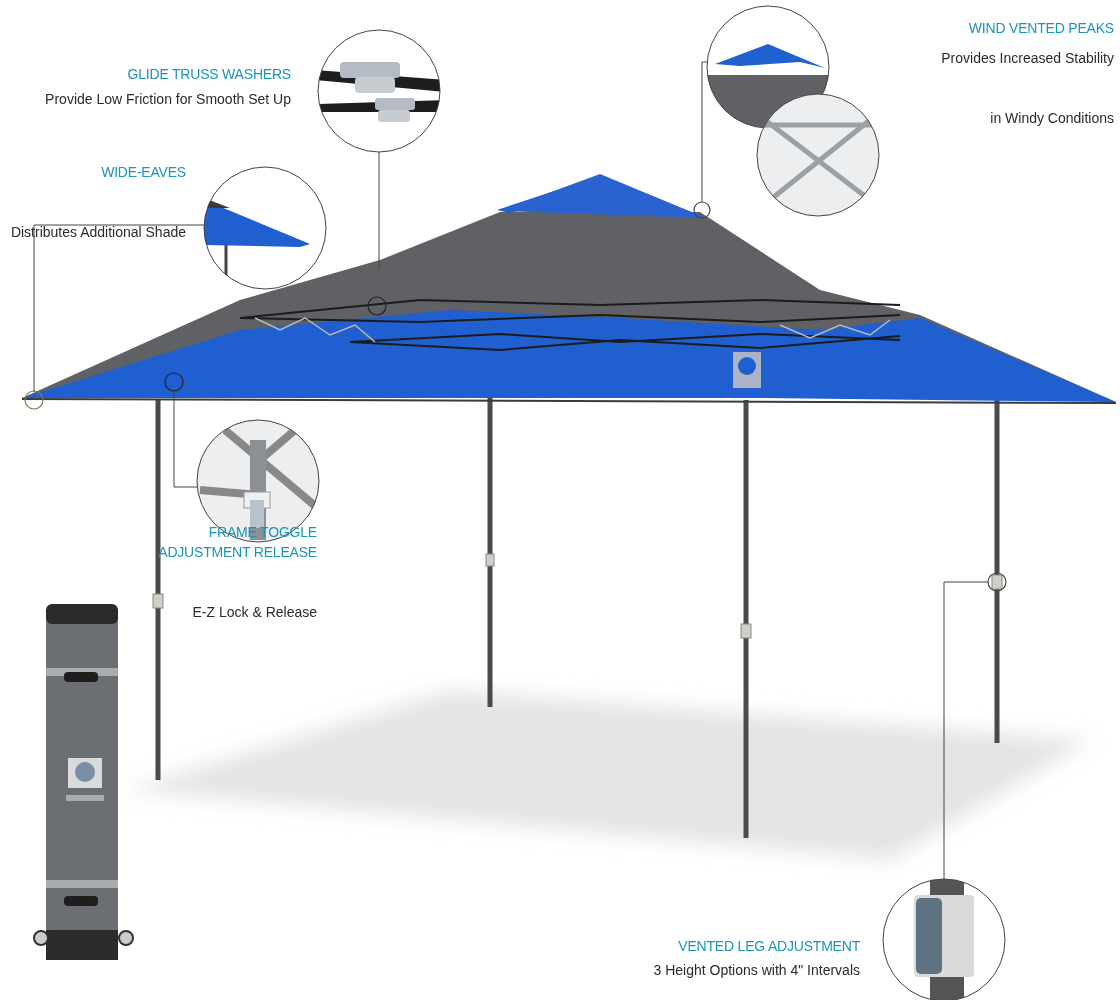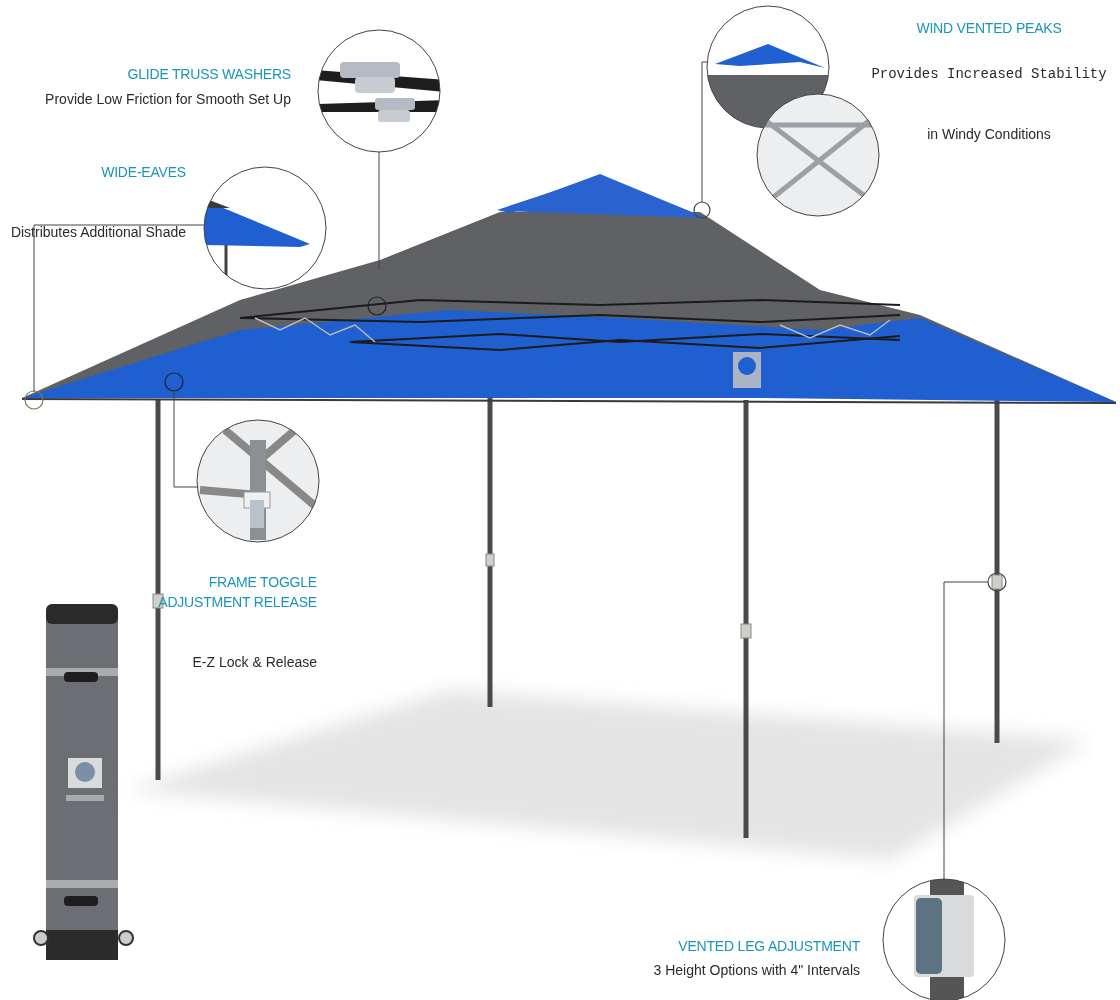--- a/index.html
+++ b/index.html
@@ -2,21 +2,21 @@
 <html><head>
 <meta charset="utf-8">
 <style>
   html, body { margin: 0; padding: 0; background: #ffffff; }
   body { width: 1120px; height: 1000px; position: relative; overflow: hidden;
          font-family: "Liberation Sans", "DejaVu Sans", sans-serif; }
   .label { position: absolute; font-size: 14px; line-height: 20px; color: #222; }
   .label .title { color: #1a94b8; font-size: 14px; letter-spacing: -0.2px; display: block; }
   .label .desc { color: #2a2a2a; display: block; margin-top: 40px; }
   .r { text-align: right; }
-  .l { text-align: center; }
+  .l { text-align: right; }
   svg { position: absolute; left: 0; top: 0; }
 </style>
 </head>
 <body>
 
 <svg width="1120" height="1000" viewBox="0 0 1120 1000">
   <defs>
     <filter id="blur">
         <feGaussianBlur stdDeviation="10"></feGaussianBlur>
       </filter>
@@ -180,25 +180,25 @@
   <span class="desc" style="margin-top:5px;">Provide Low Friction for Smooth Set Up</span>
 </div>
 
 <div class="label r" style="right:934px; top:162px; width:200px;">
   <span class="title">WIDE-EAVES</span>
   <span class="desc">Distributes Additional Shade</span>
 </div>
 
 <div class="label l" style="left:864px; top:18px; width:250px;">
   <span class="title">WIND VENTED PEAKS</span>
-  <span class="desc" style="margin-top:26px;font-family:Liberation Mono, monospace;">Provides Increased Stability</span>
+  <span class="desc" style="margin-top:10px;">Provides Increased Stability</span>
   <span class="desc">in Windy Conditions</span>
 </div>
 
-<div class="label r" style="right:803px; top:572px; width:200px;">
+<div class="label r" style="right:803px; top:522px; width:200px;">
   <span class="title">FRAME TOGGLE</span>
   <span class="title">ADJUSTMENT RELEASE</span>
   <span class="desc">E-Z Lock &amp; Release</span>
 </div>
 
 <div class="label r" style="right:260px; top:936px; width:260px;">
   <span class="title">VENTED LEG ADJUSTMENT</span>
   <span class="desc" style="margin-top:4px;">3 Height Options with 4" Intervals</span>
 </div>
 

